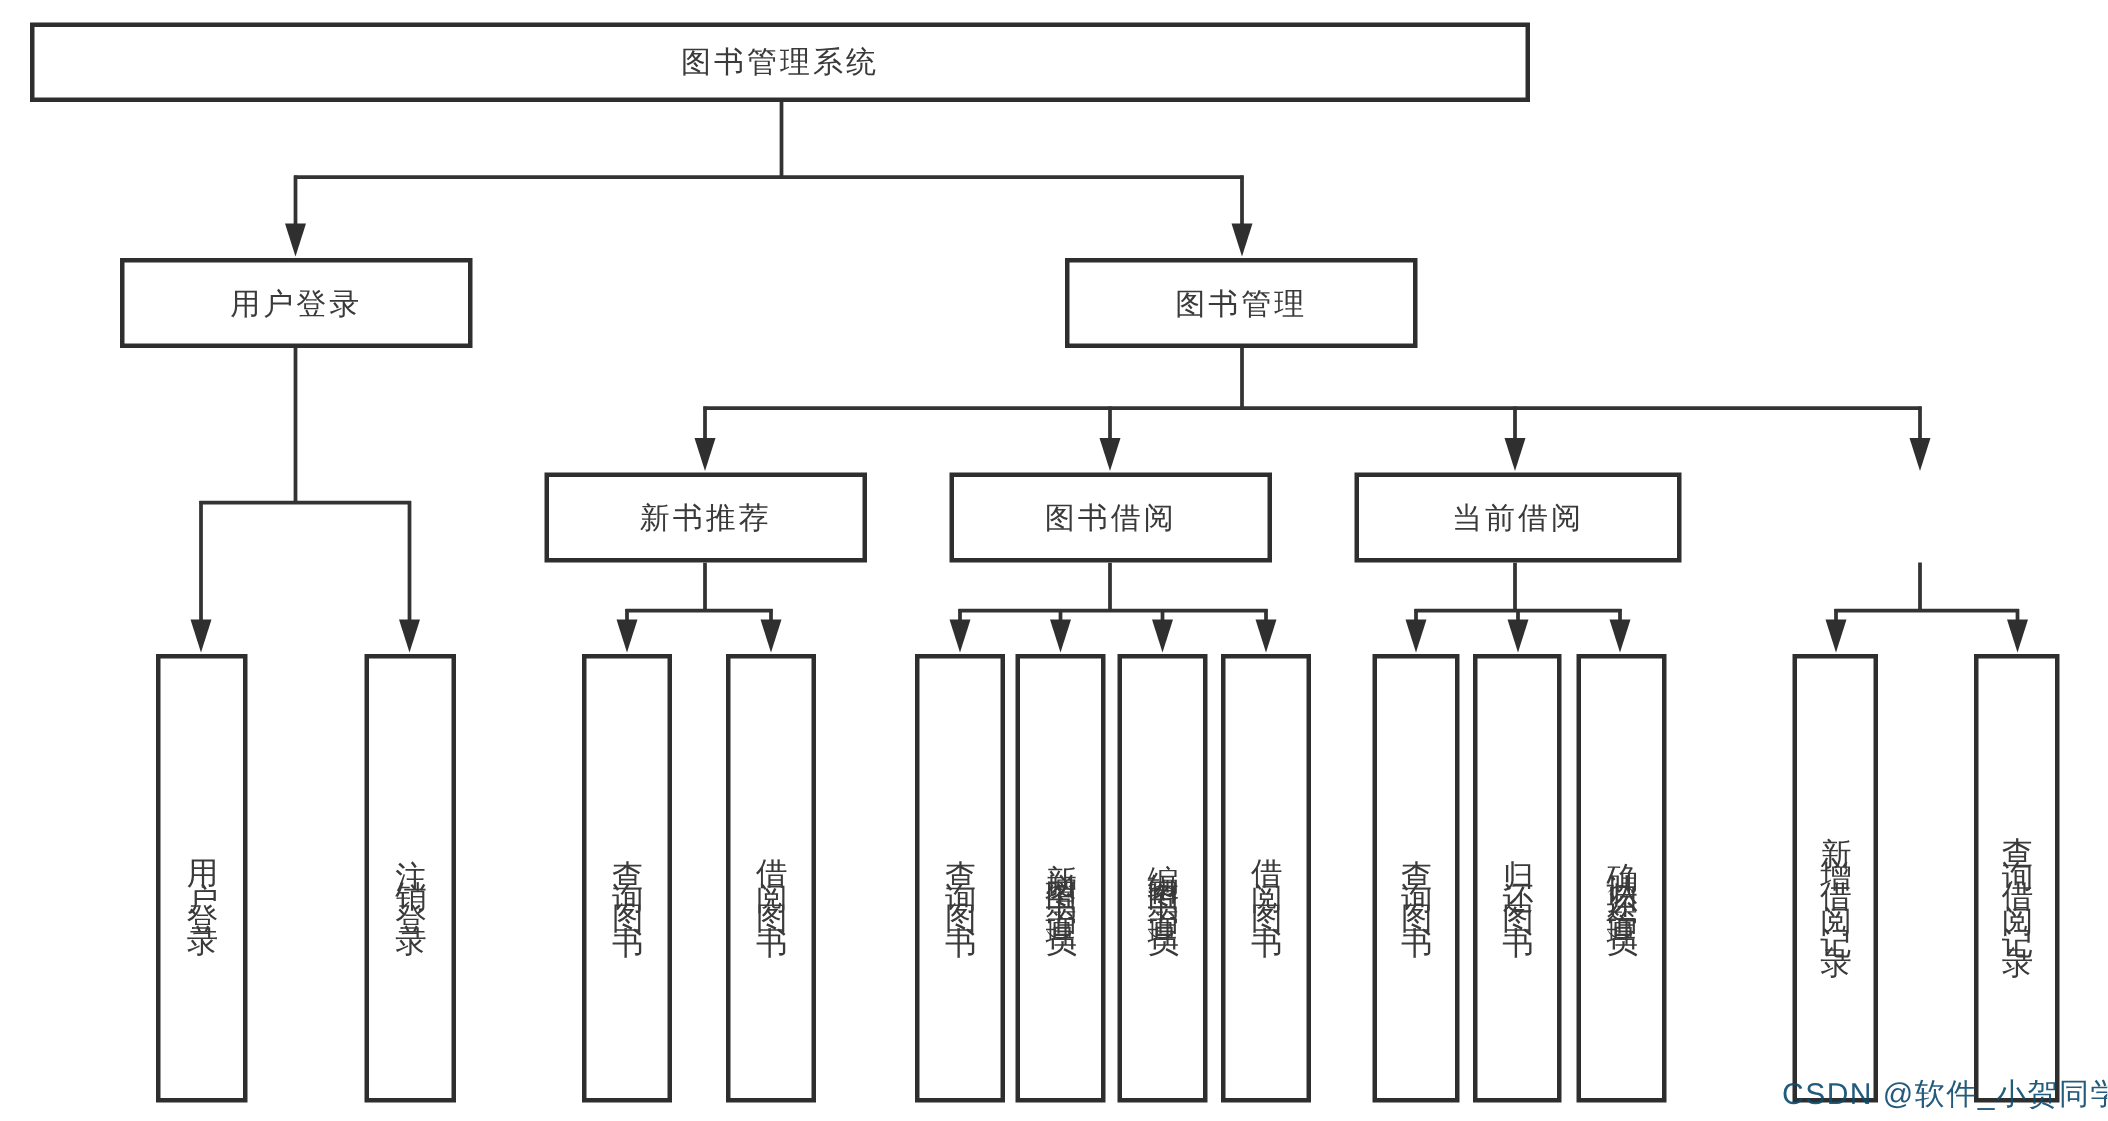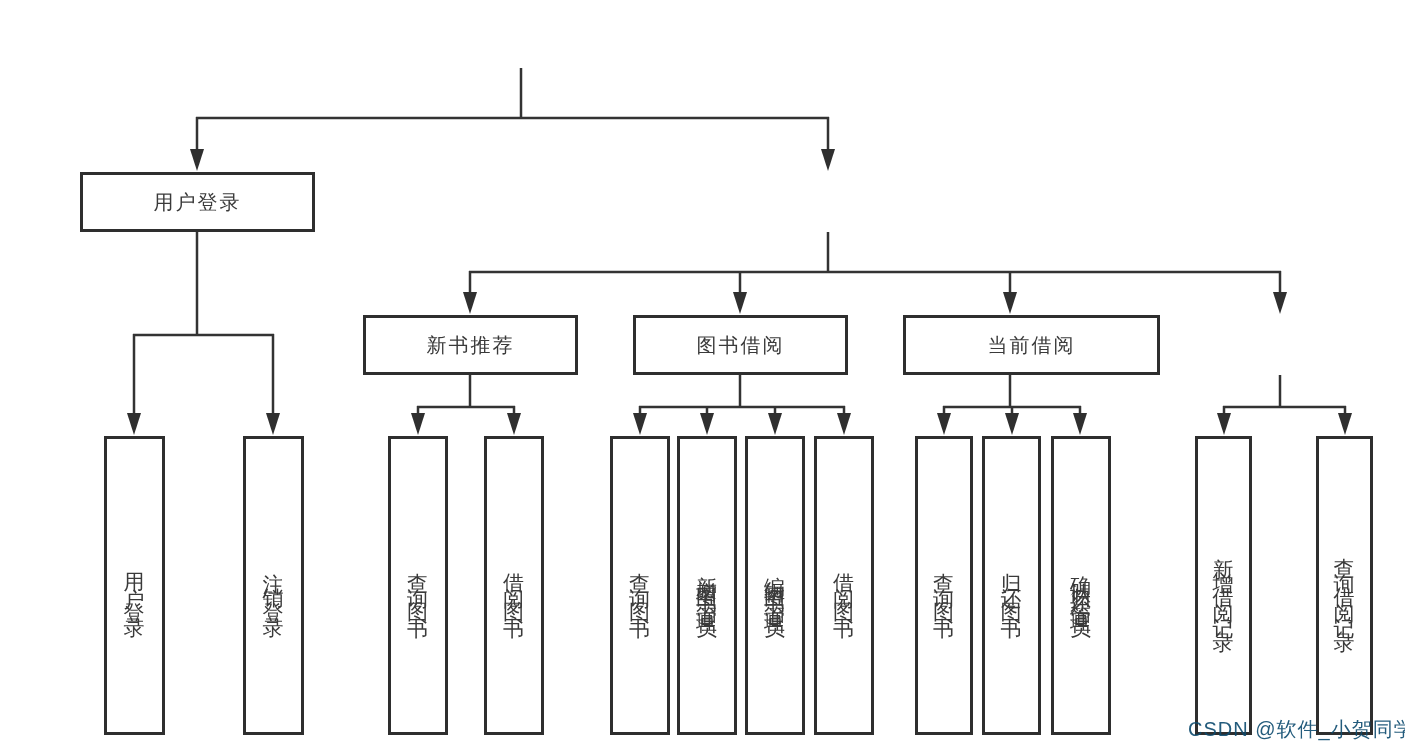--- a/index.html
+++ b/index.html
@@ -116,32 +116,38 @@
     <polygon points="1073,413 1087,413 1080,435"></polygon>
 
     <line x1="1280" y1="375" x2="1280" y2="407"></line>
     <line x1="1223" y1="407" x2="1346" y2="407"></line>
     <line x1="1224" y1="406" x2="1224" y2="422"></line>
     <polygon points="1217,413 1231,413 1224,435"></polygon>
     <line x1="1345" y1="406" x2="1345" y2="422"></line>
     <polygon points="1338,413 1352,413 1345,435"></polygon>
   </svg>
 
+  <div class="node h" style="left:20px; top:15px; width:1000px; height:53px;">
+    <span>图书管理系统</span>
+  </div>
 
   <div class="node h" style="left:80px; top:172px; width:235px; height:60px;">
     <span>用户登录</span>
+  </div>
+  <div class="node h" style="left:710px; top:172px; width:235px; height:60px;">
+    <span>图书管理</span>
   </div>
 
   <div class="node h" style="left:363px; top:315px; width:215px; height:60px;">
     <span>新书推荐</span>
   </div>
   <div class="node h" style="left:633px; top:315px; width:215px; height:60px;">
     <span>图书借阅</span>
   </div>
-  <div class="node h" style="left:903px; top:315px; width:257px; height:60px;">
+  <div class="node h" style="left:903px; top:315px; width:218px; height:60px;">
     <span>当前借阅</span>
   </div>
 
   <div class="node v short" style="left:104px; top:436px; width:61px; height:299px;">
     <span>用户登录</span>
   </div>
   <div class="node v short" style="left:243px; top:436px; width:61px; height:299px;">
     <span>注销登录</span>
   </div>
 

